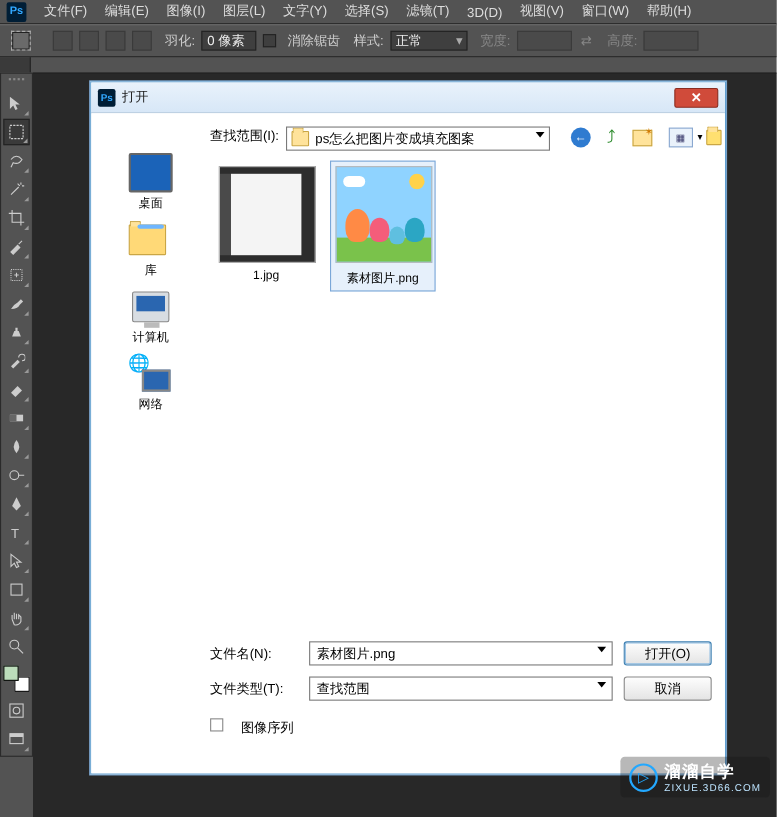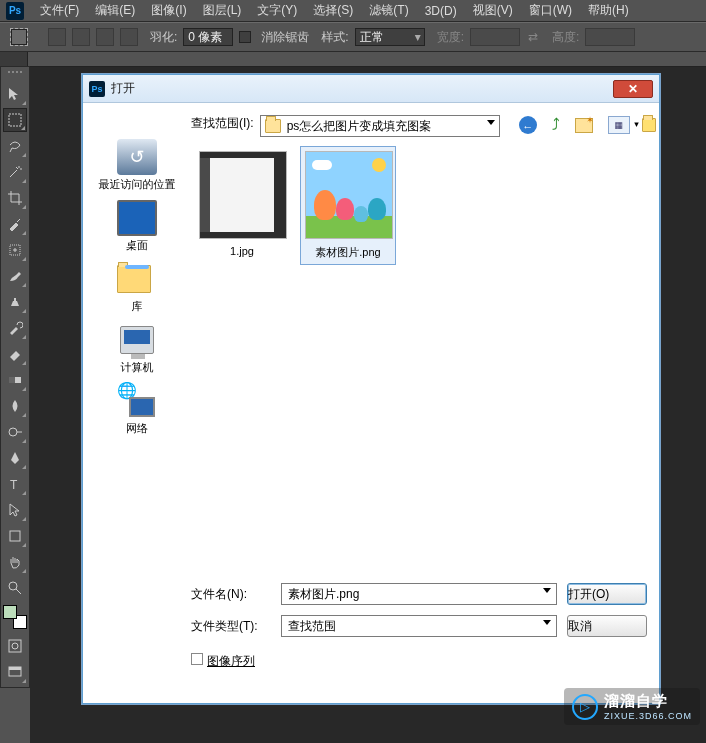--- a/index.html
+++ b/index.html
@@ -98,23 +98,23 @@
   .peppa .pig.p2{ left:30px; bottom:18px; background:#f45d7a;}
   .peppa .pig.p3{ left:48px; bottom:16px; width:14px; height:16px; background:#5fbfe0;}
   .peppa .pig.p4{ left:62px; bottom:18px; background:#2ba6c4;}
   .file-name { font-size: 11px; color: #000; }
 
   .bottom-rows { position: absolute; left: 108px; right: 12px; top: 480px; }
   .brow { display: flex; align-items: center; gap: 10px; margin-bottom: 10px; }
   .brow .lbl { width: 80px; }
   .combo { flex: 1; height: 22px; border: 1px solid #7a7a7a; background: #fff; position: relative; display: flex; align-items: center; padding: 0 6px; }
   .combo .combo-arrow { right: 5px; }
-  .btn { width: 80px; height: 22px; border: 1px solid #888; background: linear-gradient(#fdfdfd,#e4e4e4); border-radius: 3px; display: flex; align-items: center; justify-content: flex-start; color: #000; }
+  .btn { width: 80px; height: 22px; border: 1px solid #888; background: linear-gradient(#fdfdfd,#e4e4e4); border-radius: 3px; display: flex; align-items: center; justify-content: center; color: #000; }
   .btn.default { border: 1px solid #3c7fb1; box-shadow: 0 0 0 1px #8fbde2 inset; }
-  .seq-row { position:absolute; left:108px; top: 550px; display:flex; align-items:flex-start; gap:0;text-decoration:underline;}
+  .seq-row { position:absolute; left:108px; top: 550px; display:flex; align-items:flex-start; gap:12px;}
 
   
   .watermark { position: absolute; right: 6px; bottom: 18px; display: flex; align-items: center; gap: 6px; color: #fff; background: rgba(20,20,20,.3); padding: 4px 8px; border-radius: 4px; }
   .wm-ico { width: 26px; height: 26px; border: 2px solid #23a8ff; border-radius: 50%; display: flex; align-items: center; justify-content: center; color: #23a8ff; font-size: 13px; }
   .wm-text { font-size: 15px; font-weight: bold; letter-spacing: 1px; }
   .wm-sub { font-size: 9px; color: #bde4ff; letter-spacing: 1px; }
 </style>
 </head>
 <body>
 
@@ -337,24 +337,20 @@
             <div class="view-ico">▦</div>
           </div>
       </div>
       <div class="nav-ico jump-ico">
           <div class="folder-ico"></div>
         </div>
     </div>
 
     <div class="places">
       <div class="place">
-        <div class="p-ico ico-recent"></div>
-        <div class="p-lbl">最近访问的位置</div>
-      </div>
-      <div class="place">
         <div class="p-ico ico-desktop"></div>
         <div class="p-lbl">桌面</div>
       </div>
       <div class="place">
         <div class="p-ico ico-lib">
             <span class="folder-ico"></span>
           </div>
         <div class="p-lbl">库</div>
       </div>
       <div class="place">

